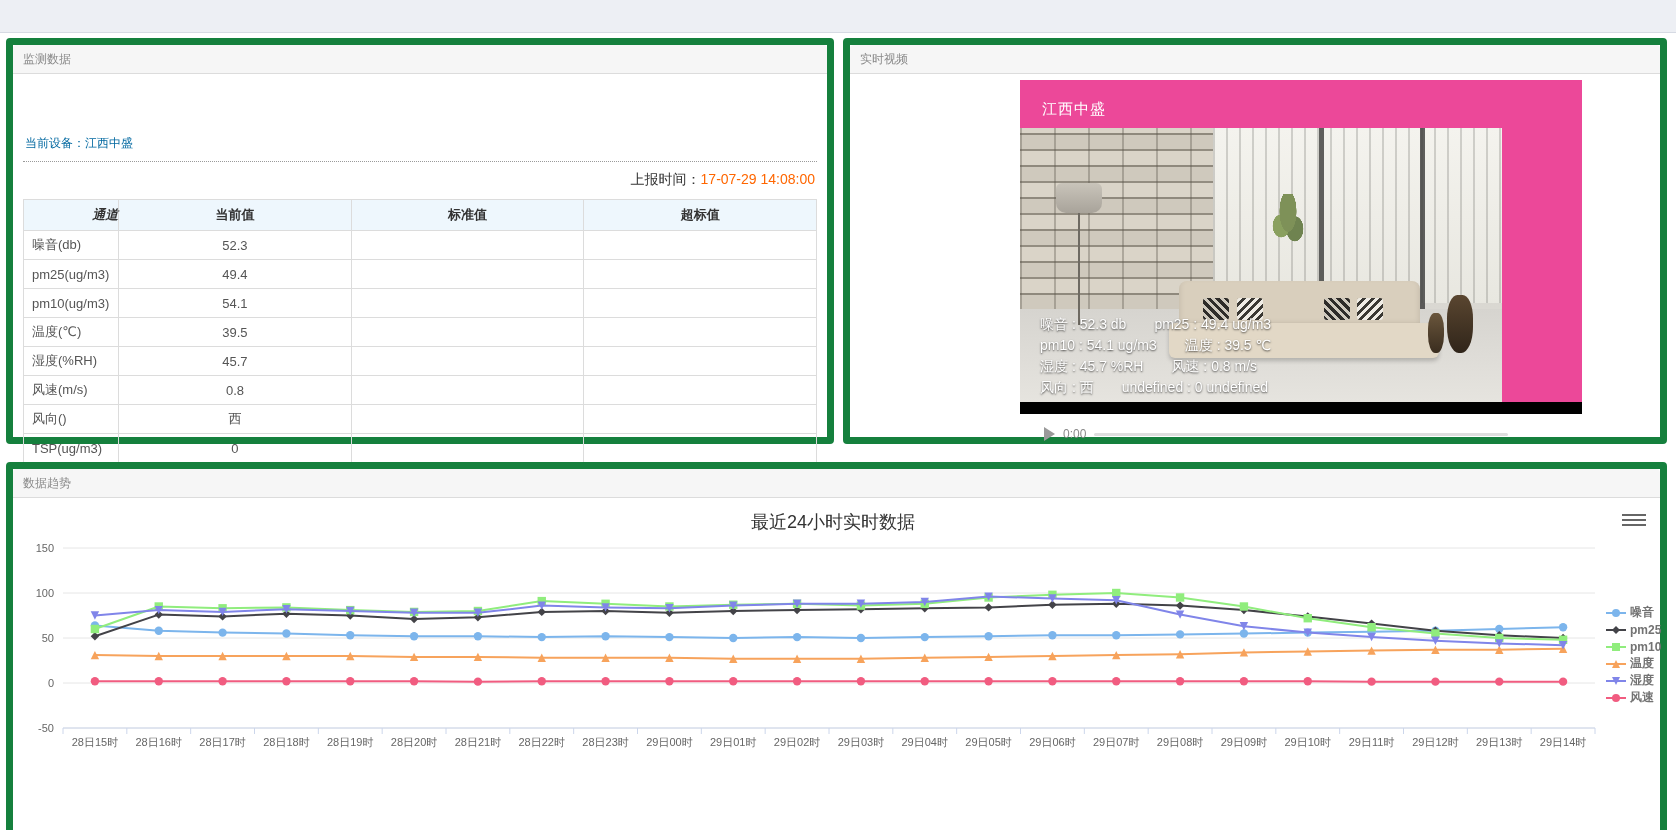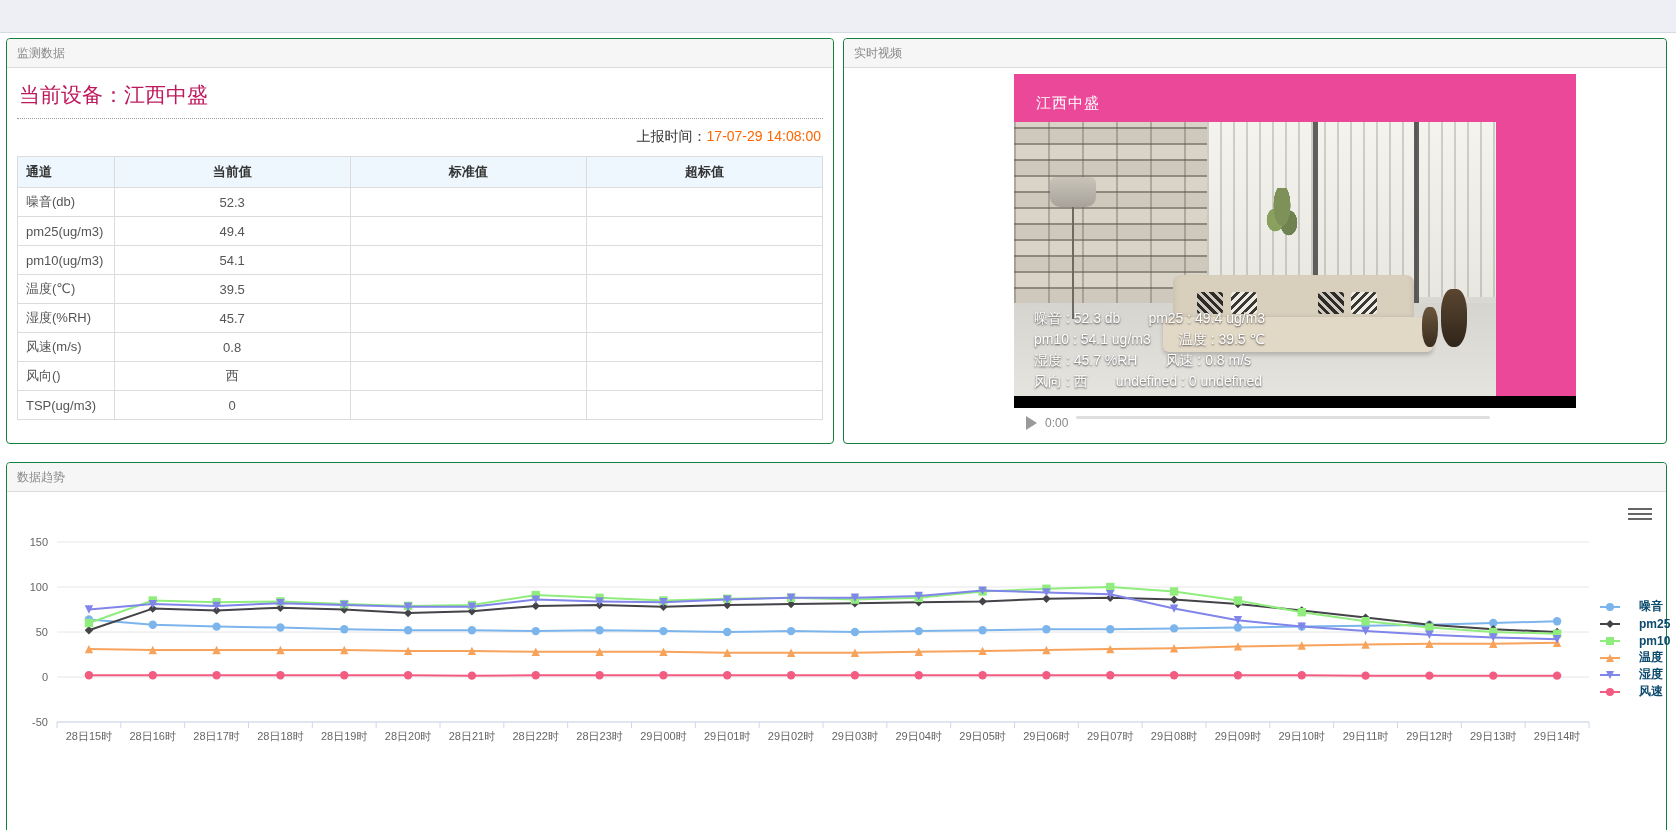--- a/index.html
+++ b/index.html
@@ -10,41 +10,41 @@
     background: #ffffff;
     overflow: hidden;
     color: #333;
   }
   .top-strip {
     position: absolute; left:0; top:0; width:1676px; height:33px;
     background:#edeff4; border-bottom:1px solid #d6dae3;
   }
   .panel {
     position:absolute; background:#fff;
-    border:1px solid #15803d; border-radius:4px;
+    border:7px solid #15803d; border-radius:4px;
   }
   .panel-header {
     height:29px; line-height:28px; padding:0 10px;
     background:#f6f6f6; color:#8a8a8a; font-size:12px;
     border-bottom:1px solid #dcdcdc; border-radius:4px 4px 0 0;
   }
   #panel-monitor { left:6px; top:38px; width:828px; height:406px; }
   #panel-video   { left:843px; top:38px; width:824px; height:406px; }
   #panel-trend   { left:6px; top:462px; width:1661px; height:382px; }
 
   .monitor-body { padding:6px 10px 0 10px; }
-  .device-line { font-size:21px; color:#be185d; padding:7px 2px 9px 2px; border-bottom:1px dotted #9a9a9a; }
+  .device-line { font-size:12px; color:#0369a1; padding:7px 2px 9px 2px; border-bottom:1px dotted #9a9a9a;margin-top:48px; }
   .report-line { font-size:14px; color:#333; padding:9px 2px 8px 2px;text-align:right; }
   .report-line .time { color:#ff6600; }
   table.mon { width:100%; border-collapse:collapse; font-size:13px; margin-top:2px; table-layout:fixed; }
   table.mon th {
     background:#eef7fd; border:1px solid #dcdcdc; height:31px;
     font-weight:bold; color:#333; 
   }
-  table.mon th:first-child { text-align:left; padding-left:8px; width:12%; }
+  table.mon th:first-child { text-align:right; padding-left:8px; width:12%;font-style:italic; }
   table.mon td {
     border:1px solid #dcdcdc; height:29px; color:#555; text-align:center;margin-top:44px;
   }
   table.mon td:first-child { text-align:left; padding-left:8px; }
 
   .video-body { position:relative; height:376px; }
   .video-frame {
     position:absolute; left:170px; top:6px; width:562px; height:334px;
     background:#ec4899; overflow:hidden;
   }
@@ -99,22 +99,22 @@
     background:linear-gradient(#5a4630,#30251a); border-radius:40% 40% 45% 45%; }
   .vase2 { position:absolute; right:12%; bottom:18%; width:16px; height:40px;
     background:linear-gradient(#6a563c,#3a2d1f); border-radius:40% 40% 45% 45%; }
   .video-overlay {
     position:absolute; left:20px; bottom:16px; z-index:6;
     color:#fff; font-size:14px; font-weight:normal; line-height:21px;
     text-shadow:0 1px 2px rgba(0,0,0,.7);
   }
   .video-bottom-bar { position:absolute; left:0; bottom:0; width:100%; height:12px; background:#000; }
   .controls {
-    position:absolute; left:170px; top:348px; width:482px; height:24px;
-    display:flex; gap:8px;
+    position:absolute; left:182px; top:348px; width:482px; height:24px;
+    display:flex; align-items:center; gap:8px;
   }
   .play-btn {
     width:0; height:0; margin-left:12px;
     border-left:11px solid #9a9a9a; border-top:7px solid transparent; border-bottom:7px solid transparent;
     cursor:pointer;
   }
   .time-label { font-size:12px; color:#8a8a8a; }
   .seek-bar { flex:1; height:3px; background:#dedede; border-radius:2px; margin-right:6px; }
 
   .trend-body { position:relative; height:287px; }
@@ -125,21 +125,21 @@
   .context-btn {
     position:absolute; right:14px; top:12px; width:24px; height:20px;
     display:flex; flex-direction:column; justify-content:center; gap:3px; cursor:pointer;
   }
   .context-btn span { display:block; height:2px; background:#666; }
   .chart-legend {
     position:absolute; left:1592px; top:106px; width:66px;
   }
   .legend-item { display:flex; align-items:center; height:17px; cursor:pointer; }
   .legend-item svg { flex:0 0 22px; }
-  .legend-item .lbl { font-size:12px; font-weight:bold; color:#0c4a6e; margin-left:18px; white-space:nowrap; }
+  .legend-item .lbl { font-size:12px; font-weight:bold; color:#737373; margin-left:3px; white-space:nowrap; }
 </style>
 </head>
 <body>
 
 <div class="top-strip"></div>
 
 <div class="panel" id="panel-monitor">
   <div class="panel-header">监测数据</div>
   <div class="monitor-body">
     <div class="device-line">当前设备：江西中盛</div>
@@ -244,20 +244,21 @@
       <div class="play-btn"></div>
       <div class="time-label">0:00</div>
       <div class="seek-bar"></div>
     </div>
   </div>
 </div>
 
 <div class="panel" id="panel-trend">
   <div class="panel-header">数据趋势</div>
   <div class="trend-body">
+    <div class="chart-title">最近24小时实时数据</div>
     <div class="context-btn">
       <span></span>
         <span></span>
         <span></span>
     </div>
     <svg width="1659" height="255" style="position:absolute; left:0; top:32px;">
         <line x1="50" y1="18" x2="1582" y2="18" stroke="#e6e6e6" stroke-width="1"></line>
         <text x="41" y="22" text-anchor="end" fill="#666" font-size="11" font-family="Liberation Sans, DejaVu Sans, sans-serif">150</text>
         <line x1="50" y1="63" x2="1582" y2="63" stroke="#e6e6e6" stroke-width="1"></line>
         <text x="41" y="67" text-anchor="end" fill="#666" font-size="11" font-family="Liberation Sans, DejaVu Sans, sans-serif">100</text>

